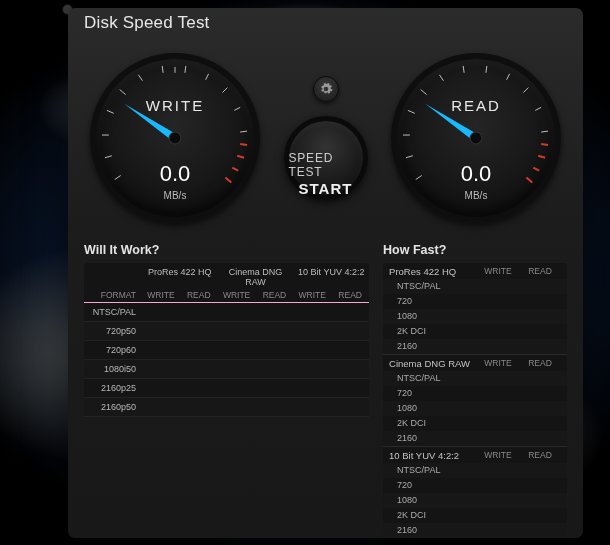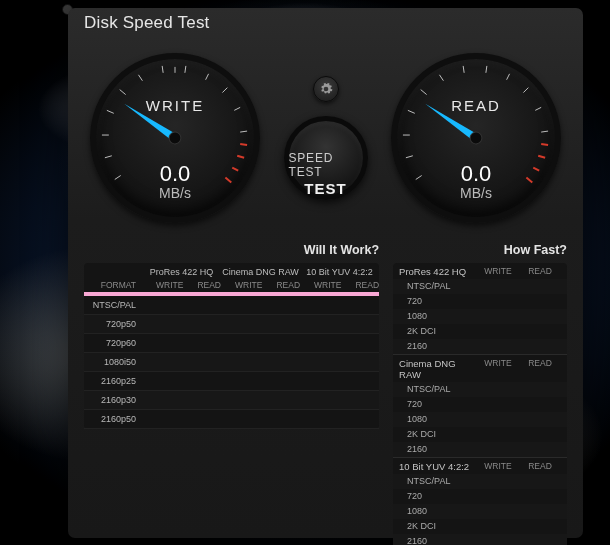--- a/index.html
+++ b/index.html
@@ -46,47 +46,47 @@
   .gauge {
     width: 170px; height:170px; border-radius:50%;
     background: radial-gradient(circle at 50% 42%, #252525 0%, #151515 60%, #0b0b0b 100%);
     border: 6px solid #0e0e0e;
     box-shadow: inset 0 3px 10px rgba(255,255,255,0.05), inset 0 -6px 14px rgba(0,0,0,0.7), 0 3px 6px rgba(0,0,0,0.6);
     position:relative;
   }
   .gauge svg { position:absolute; inset:0; }
   .gauge-label { position:absolute; top:38px; left:0; right:0; text-align:center; font-size:15px; letter-spacing:2px; color:#e8e8e8;}
   .gauge-value { position:absolute; bottom:30px; left:0; right:0; text-align:center; font-size:22px; color:#fff; font-weight:300;}
-  .gauge-unit { position:absolute; bottom:16px; left:0; right:0; text-align:center; font-size:14px; color:#bbb;margin-top:20px;}
+  .gauge-unit { position:absolute; bottom:16px; left:0; right:0; text-align:center; font-size:10px; color:#bbb;margin-top:20px;}
   .center-col { display:flex; flex-direction:column; align-items:center; gap:14px;}
   .gear-btn {
     width:26px;height:26px;border-radius:50%;
     background:radial-gradient(circle at 50% 35%, #3a3a3a, #1a1a1a);
     border:1px solid #0a0a0a; display:flex;align-items:center;justify-content:center;
     box-shadow: 0 2px 4px rgba(0,0,0,0.6);
     cursor:pointer;
   }
   .start-btn {
     width:84px;height:84px;border-radius:50%;
     background:radial-gradient(circle at 50% 35%, #333, #111 80%);
     border:5px solid #0a0a0a;
     box-shadow: inset 0 2px 6px rgba(255,255,255,0.06), 0 3px 8px rgba(0,0,0,0.7);
     display:flex;flex-direction:column;align-items:center;justify-content:center;
     cursor:pointer;
   }
   .start-btn .l1{font-size:12px; letter-spacing:0.8px; color:#ccc;margin-top:32px;}
   .start-btn .l2{font-size:15px; letter-spacing:1px; color:#f0f0f0; font-weight:600; margin-top:1px;}
   .tables { display:flex; gap:14px; margin-top:6px;}
   .tbl { flex:1; }
-  .tbl-title { text-align:right; font-size:12.5px; color:#e4e4e4; padding:5px 0 6px; font-weight:600;}
+  .tbl-title { text-align:left; font-size:12.5px; color:#e4e4e4; padding:5px 0 6px; font-weight:600;}
   .tbl-body { background:#141414; border-radius:4px; font-size:9.5px; color:#9a9a9a; }
   
   .lt-head { display:grid; grid-template-columns: 58px repeat(3, 1fr); }
   .lt-head .grp { text-align:center; padding:4px 0 1px; color:#bdbdbd; font-size:9px;}
-  .lt-sub { display:grid; grid-template-columns: 58px repeat(6, 1fr); border-bottom:4px solid #f9a8d4;gap:14px;}
+  .lt-sub { display:grid; grid-template-columns: 58px repeat(6, 1fr); border-bottom:1px solid #f9a8d4;}
   .lt-sub div, .lt-row div { padding:2px 0; text-align:center; font-size:8.5px; color:#8a8a8a;}
   .lt-sub .fmt { text-align:right; padding-right:6px; color:#8a8a8a;}
   .lt-row { display:grid; grid-template-columns: 58px repeat(6, 1fr); border-bottom:1px solid #222;}
   .lt-row:nth-child(even){ background:#171717;}
   .lt-row .fmt { text-align:right; padding-right:6px; color:#b8b8b8; font-size:9px; line-height:14px;}
   .lt-row .cell{ height:14px; }
   
   .rt-grp-head { display:grid; grid-template-columns: 1fr 42px 42px; padding:3px 6px 2px; border-top:1px solid #2a2a2a;}
   .rt-grp-head:first-child{border-top:none;}
   .rt-grp-head .gname{ color:#c4c4c4; font-size:9.5px;}
@@ -153,21 +153,21 @@
     </div>
 
     <div class="center-col">
       <div class="gear-btn">
         <svg width="14" height="14" viewBox="0 0 24 24">
           <path fill="#9a9a9a" d="M12 8a4 4 0 100 8 4 4 0 000-8zm9 4l2 1-1 3-2-0.5a8 8 0 01-1.4 1.4l0.5 2-3 1-1-2a8 8 0 01-2 0l-1 2-3-1 0.5-2A8 8 0 017.2 16L5 16.5l-1-3 2-1a8 8 0 010-2l-2-1 1-3 2 0.5A8 8 0 018.6 4.6L8 2.5l3-1 1 2a8 8 0 012 0l1-2 3 1-0.5 2a8 8 0 011.4 1.4l2-0.5 1 3-2 1a8 8 0 010 2z"></path>
         </svg>
       </div>
       <div class="start-btn">
         <div class="l1">SPEED TEST</div>
-        <div class="l2">TEST</div>
+        <div class="l2">START</div>
       </div>
     </div>
 
     <div class="gauge">
       <svg viewBox="0 0 160 160">
         <g stroke="#bfbfbf" stroke-width="1" transform="translate(80,80)">
           <line x1="-55" y1="38" x2="-61" y2="42"></line>
           <line x1="-64" y1="18" x2="-71" y2="20"></line>
           <line x1="-67" y1="-3" x2="-74" y2="-3"></line>
           <line x1="-62" y1="-25" x2="-69" y2="-28"></line>
@@ -257,29 +257,20 @@
             <div class="lt-row">
               <div class="fmt">2160p25</div>
               <div class="cell"></div>
               <div class="cell"></div>
               <div class="cell"></div>
               <div class="cell"></div>
               <div class="cell"></div>
               <div class="cell"></div>
             </div>
             <div class="lt-row">
-              <div class="fmt">2160p30</div>
-              <div class="cell"></div>
-              <div class="cell"></div>
-              <div class="cell"></div>
-              <div class="cell"></div>
-              <div class="cell"></div>
-              <div class="cell"></div>
-            </div>
-            <div class="lt-row">
               <div class="fmt">2160p50</div>
               <div class="cell"></div>
               <div class="cell"></div>
               <div class="cell"></div>
               <div class="cell"></div>
               <div class="cell"></div>
               <div class="cell"></div>
             </div>
           </div>
       </div>

